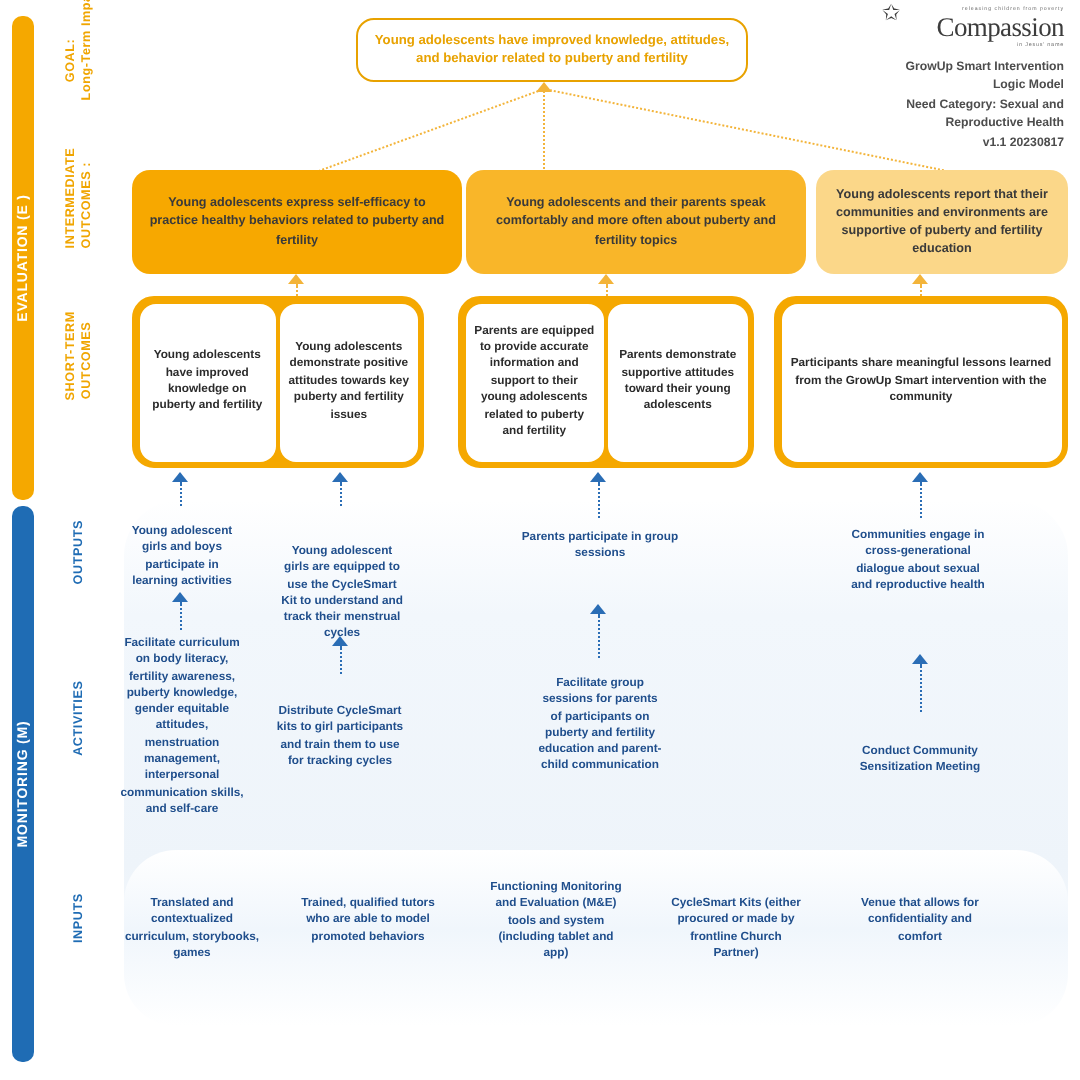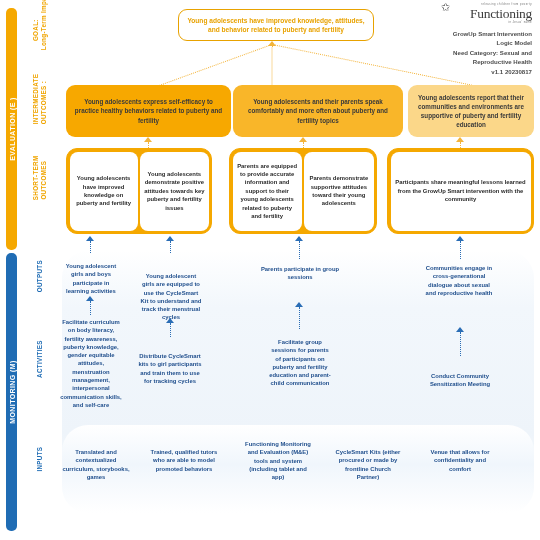--- a/index.html
+++ b/index.html
@@ -179,21 +179,21 @@
     <span>ACTIVITIES</span>
   </div>
   <div id="lab-inp" class="row-label lab-blue">
     <span>INPUTS</span>
   </div>
 
   <div id="logo-wrap">
     <div id="logo-mark">
       <div id="logo-fig">✩</div>
       <div id="logo-top">releasing children from poverty</div>
-      <div id="logo-word">Functioning</div>
+      <div id="logo-word">Compassion</div>
       <div id="logo-sub">in Jesus' name</div>
     </div>
     <div id="header-meta">
       <div>GrowUp Smart Intervention</div>
       <div>Logic Model</div>
       <div>Need Category: Sexual and</div>
       <div>Reproductive Health</div>
       <div>v1.1 20230817</div>
     </div>
   </div>

